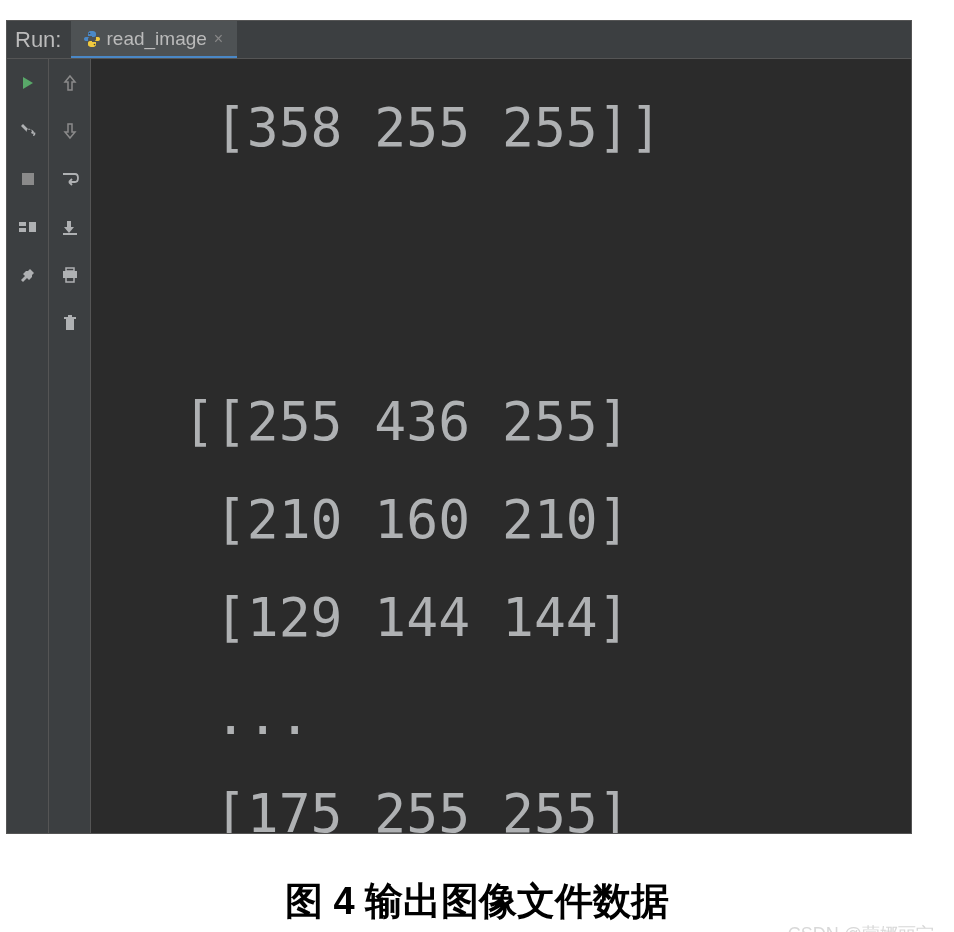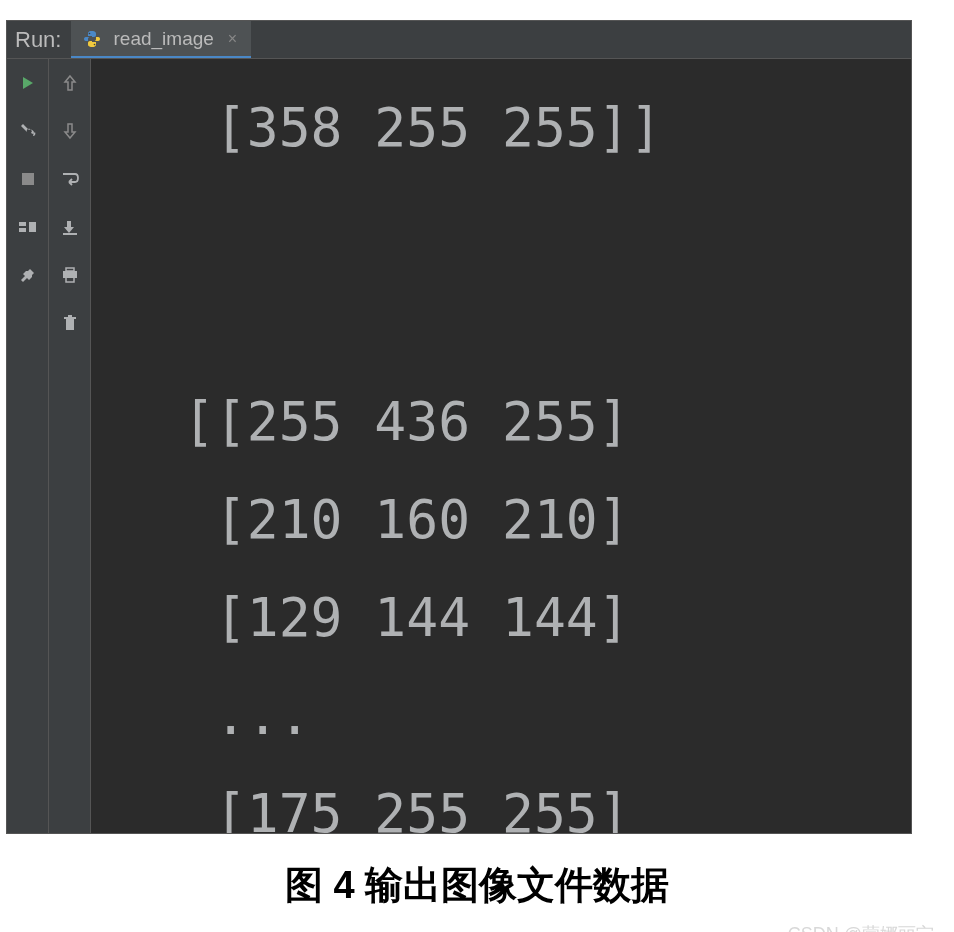--- a/index.html
+++ b/index.html
@@ -36,21 +36,21 @@
       font-weight: 400;
     }
     
     .tab {
       display: flex;
       align-items: center;
       height: 100%;
       padding: 0 12px;
       background: #4e5254;
       border-bottom: 2px solid #4a88c7;
-      gap: 12px;
+      gap: 5px;
     }
     
     .python-icon {
       width: 18px;
       height: 18px;
       display: flex;
       align-items: center;
       justify-content: center;
     }
     
@@ -108,21 +108,21 @@
       line-height: 1.85;
       white-space: pre;
       position: relative;
     }
     
     .caption {
       text-align: center;
       font-size: 38px;
       font-weight: 600;
       color: #000;
-      margin-top: 26px;
+      margin-top: 42px;
       font-family: "PingFang SC", "Microsoft YaHei", sans-serif;
     }
     
     .watermark {
       position: absolute;
       bottom: 6px;
       right: 20px;
       color: #d8d8d8;
       font-size: 18px;
       font-family: "PingFang SC", "Microsoft YaHei", sans-serif;

